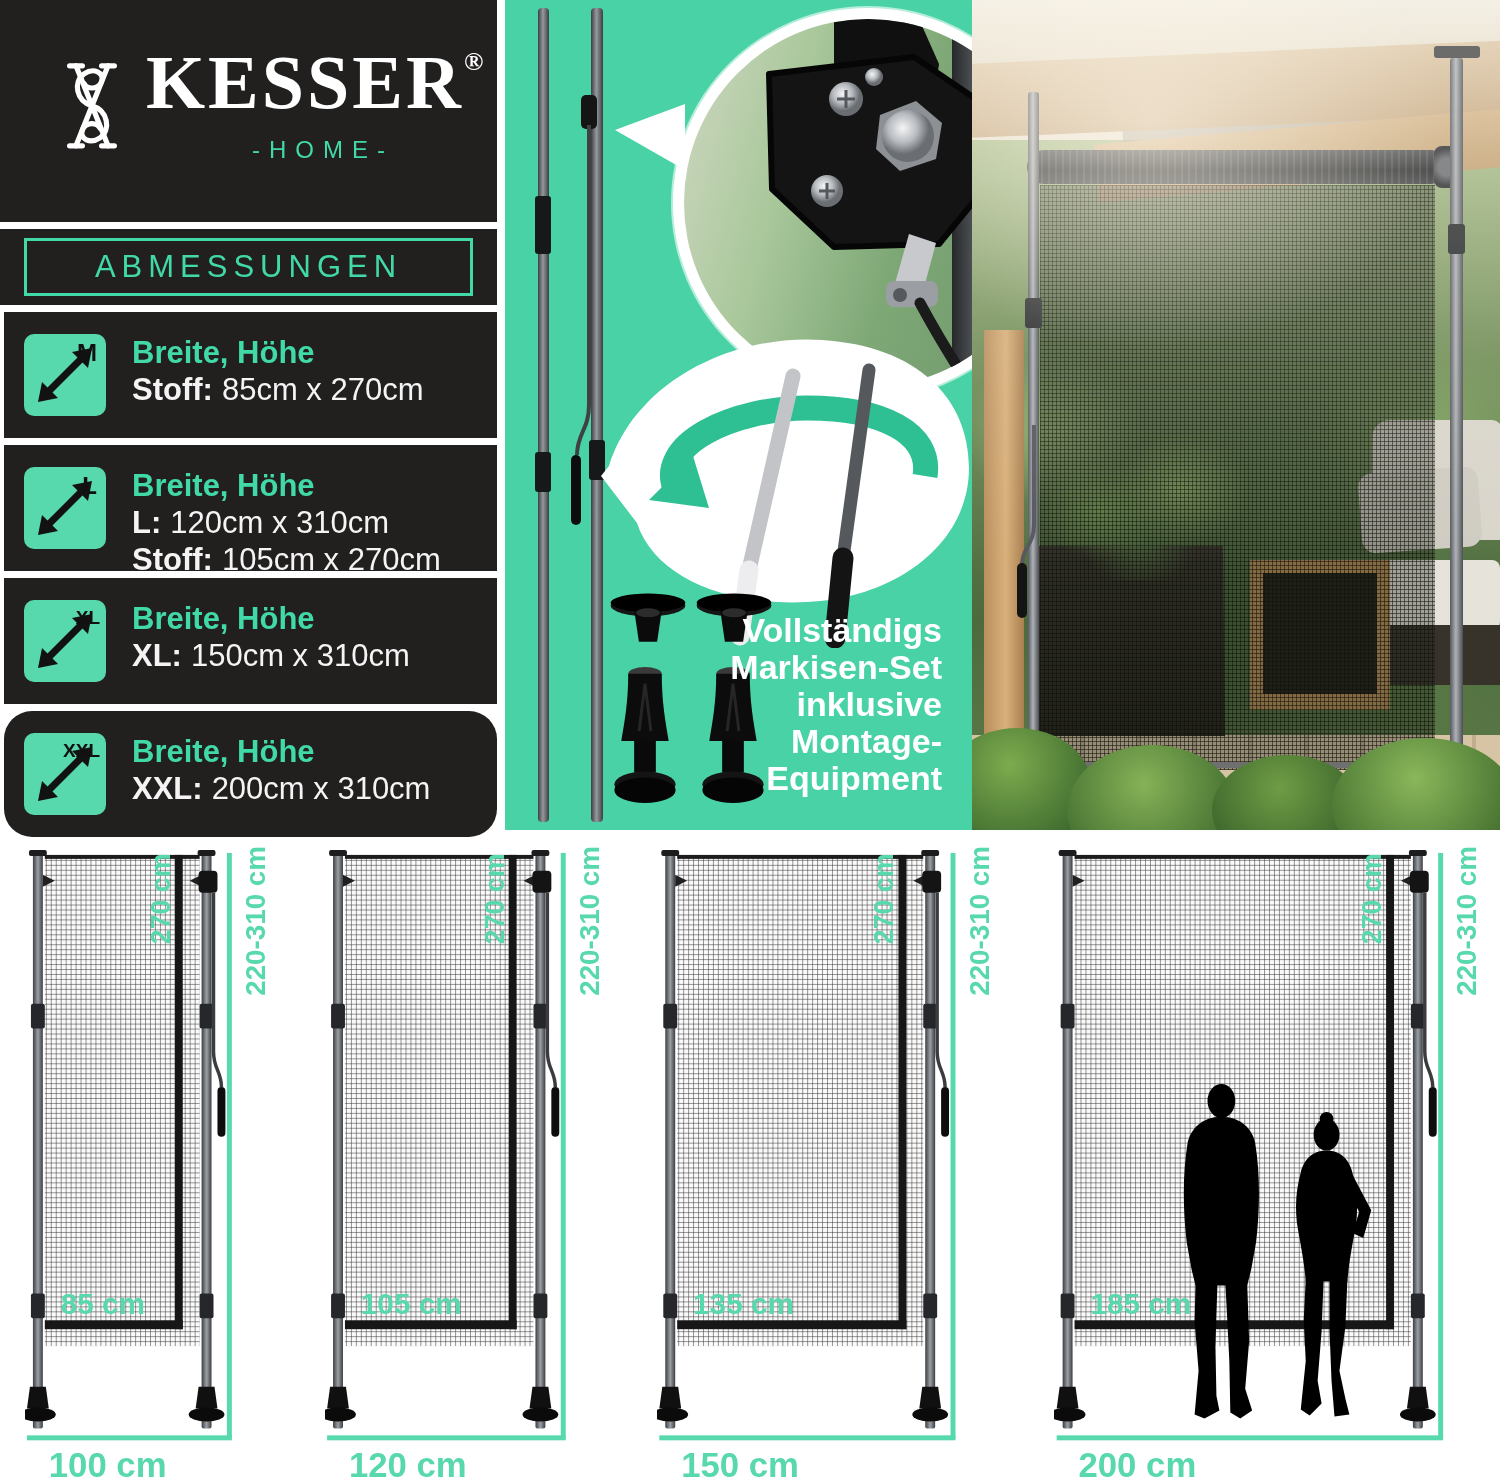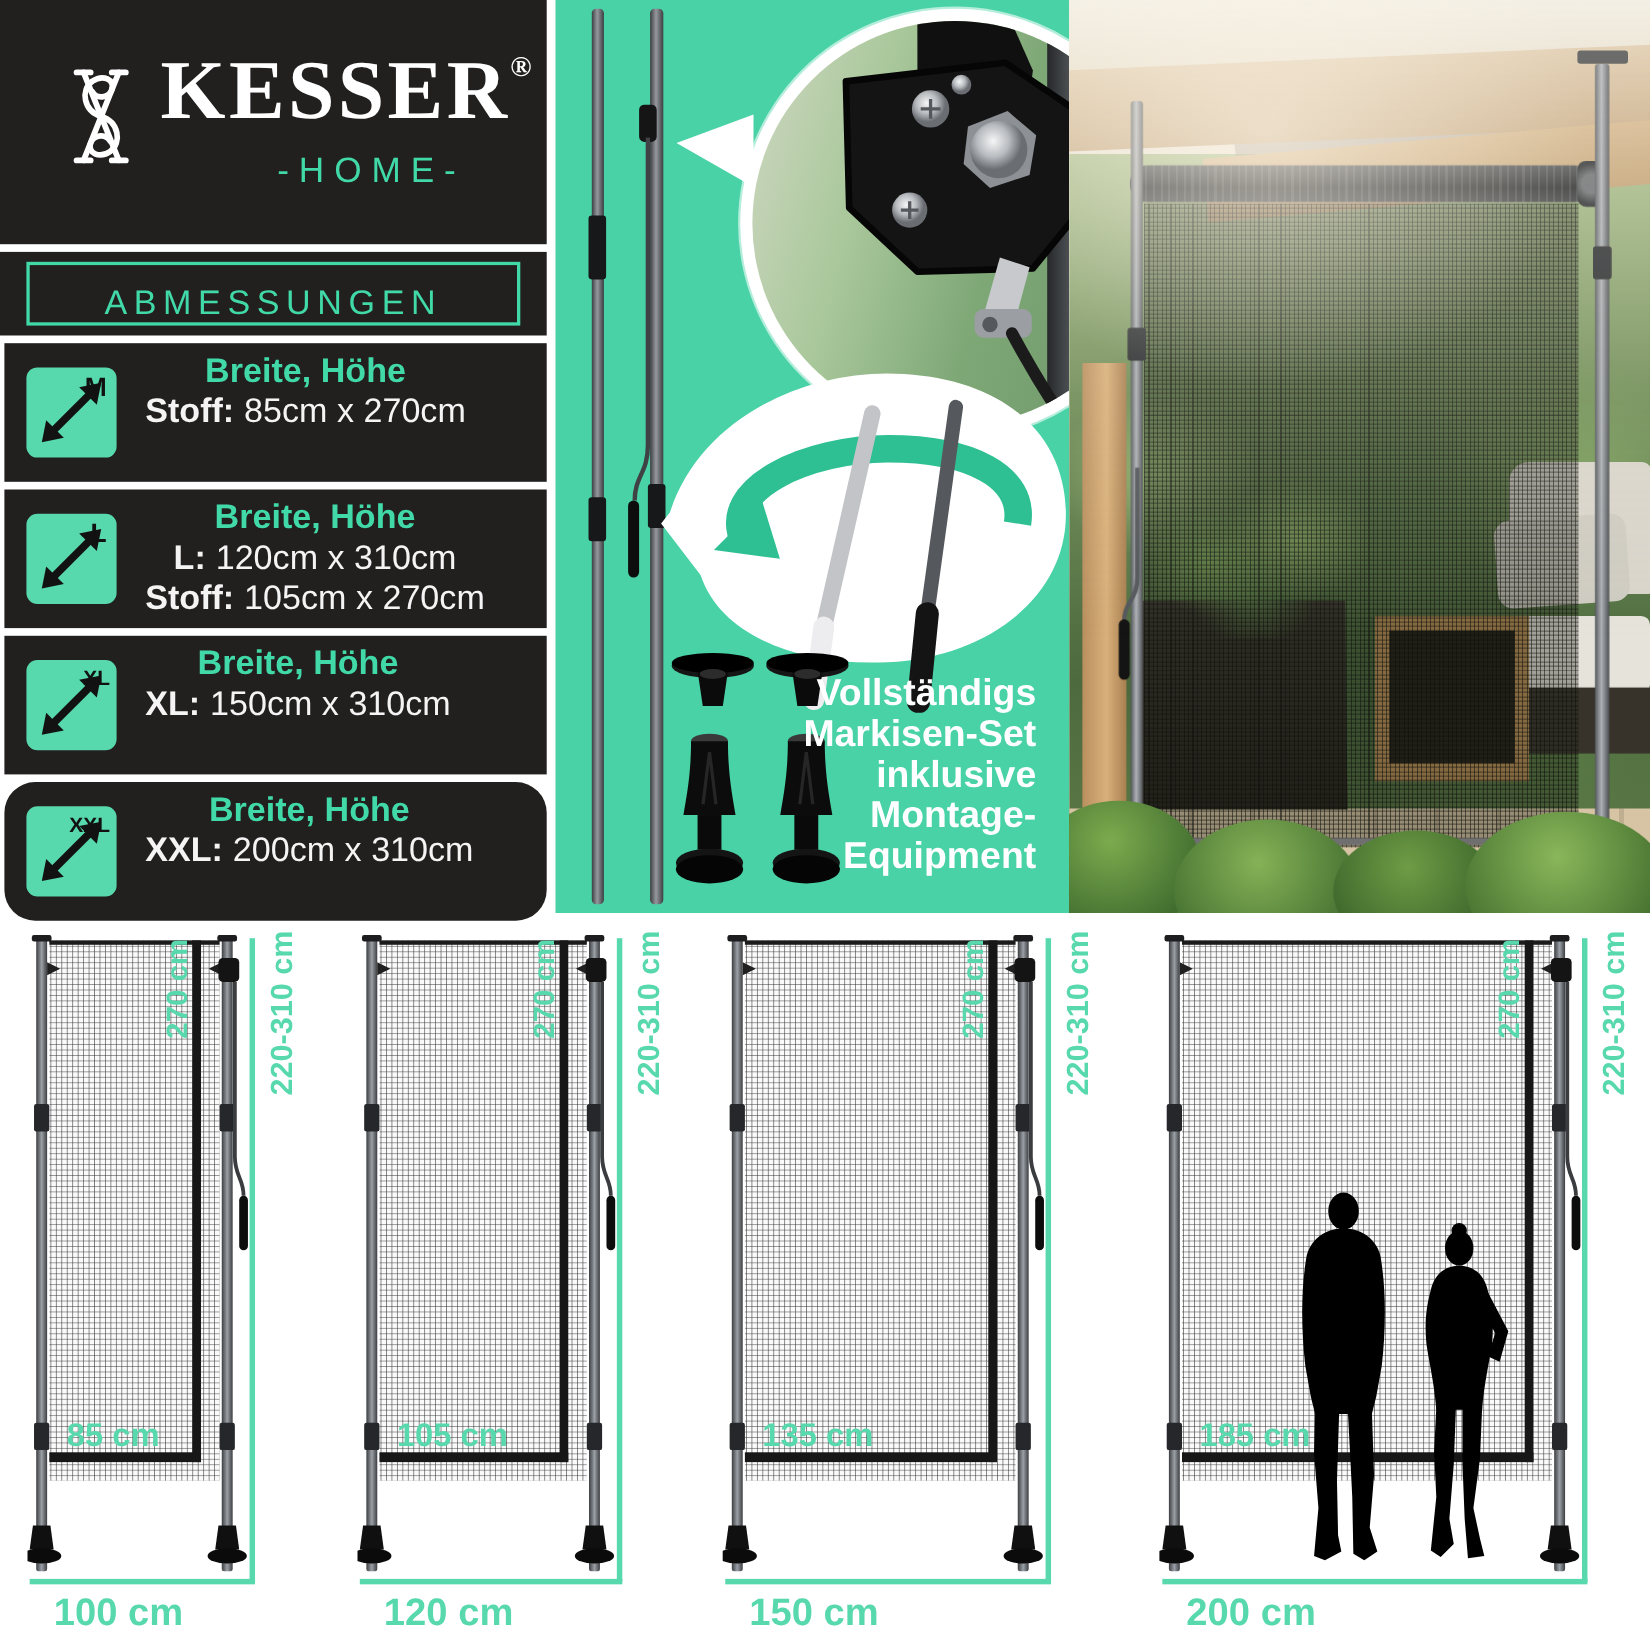--- a/index.html
+++ b/index.html
@@ -20,31 +20,31 @@
   .blk-logo{top:0; height:222px;}
   .blk-header{top:229px; height:76px;}
   .blk-row{left:4px; width:493px; height:126px;}
   .blk-row.r0{top:312px;} .blk-row.r1{top:445px;} .blk-row.r2{top:578px;} .blk-row.r3{top:711px;border-radius:28px;}
 
   .logo-wrap{position:relative; width:100%; height:100%;}
   .monogram{position:absolute; left:52px; top:44px;}
   .brand-name{position:absolute; left:146px; top:44px; font-family:"Liberation Serif", serif; font-weight:bold;
     font-size:76px; color:#fff; letter-spacing:3px; line-height:1;}
   .brand-reg{font-size:26px; vertical-align:38px; letter-spacing:0;}
-  .brand-home{position:absolute; left:252px; top:136px; color:var(--brand-teal); font-size:32px; letter-spacing:9px; font-weight:normal;}
+  .brand-home{position:absolute; left:252px; top:136px; color:var(--brand-teal); font-size:24px; letter-spacing:9px; font-weight:normal;}
 
   .header-box{position:absolute; left:24px; right:24px; top:9px; bottom:9px; border:3px solid var(--brand-teal);
-    display:flex; align-items:flex-end; justify-content:center;}
+    display:flex; align-items:center; justify-content:center;}
   .header-box span{color:var(--brand-teal); font-size:31px; letter-spacing:6px;}
 
   .size-row{position:relative; width:100%; height:100%;}
   .size-icon{position:absolute; left:20px; top:22px; width:82px; height:82px; background:var(--label-teal); border-radius:10px;}
   .size-letter{position:absolute; top:5px; right:9px; color:#111; font-weight:bold; font-size:24px;}
   .size-letter.small{font-size:19px; top:7px; right:6px;}
-  .size-text{position:absolute; left:128px; top:6px; font-size:31px; line-height:37px; color:#f4f4f4;text-align:center;}
+  .size-text{position:absolute; left:128px; top:22px; font-size:31px; line-height:37px; color:#f4f4f4;}
   .size-title{color:var(--brand-teal); font-weight:bold;}
   .size-text b{margin-right:9px;}
   .size-text .val{font-weight:normal;}
 
   
   .teal-panel{position:absolute; left:505px; top:0; width:467px; height:830px; background:var(--panel-teal); overflow:hidden;}
   .tp-pole{position:absolute; top:8px; bottom:8px; width:11px; border-radius:4px;
     background:linear-gradient(90deg,#3c3e41,#95989d 45%,#3c3e41);}
   .tp-pole.p1{left:33px;} .tp-pole.p2{left:86px; width:12px;}
   .tp-clamp{position:absolute; width:16px; height:58px; background:#17181a; border-radius:3px;}

